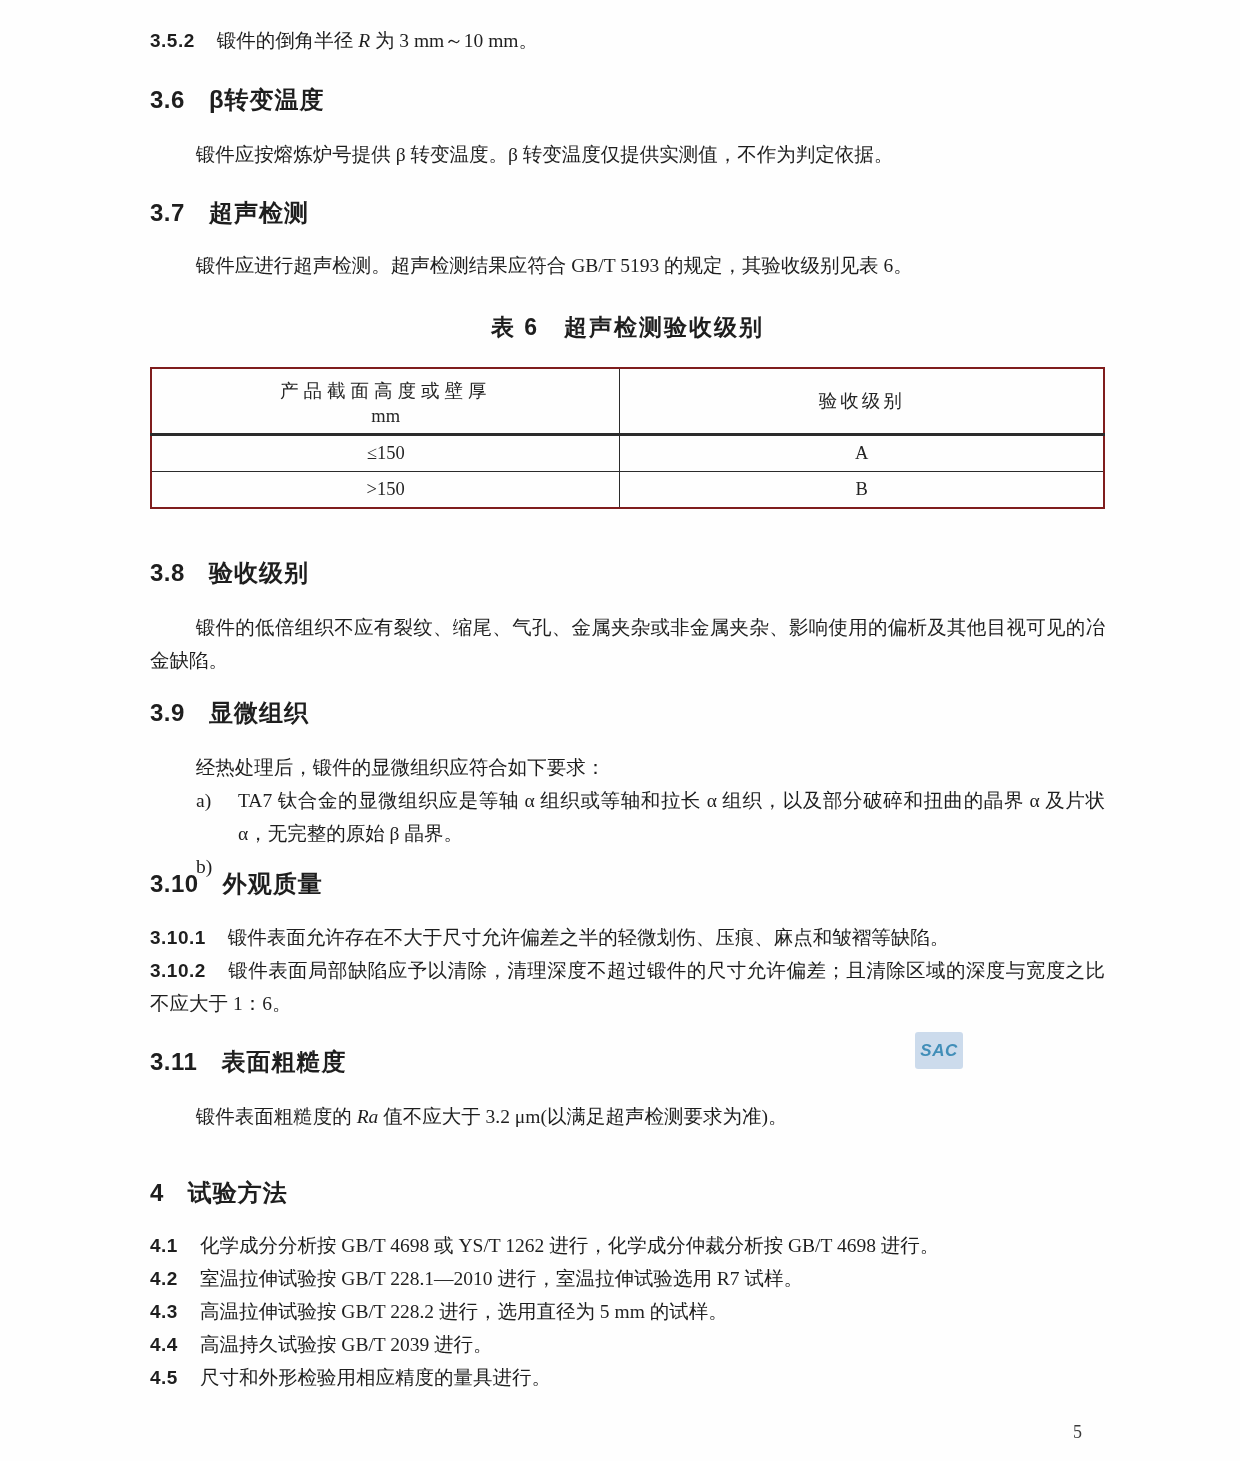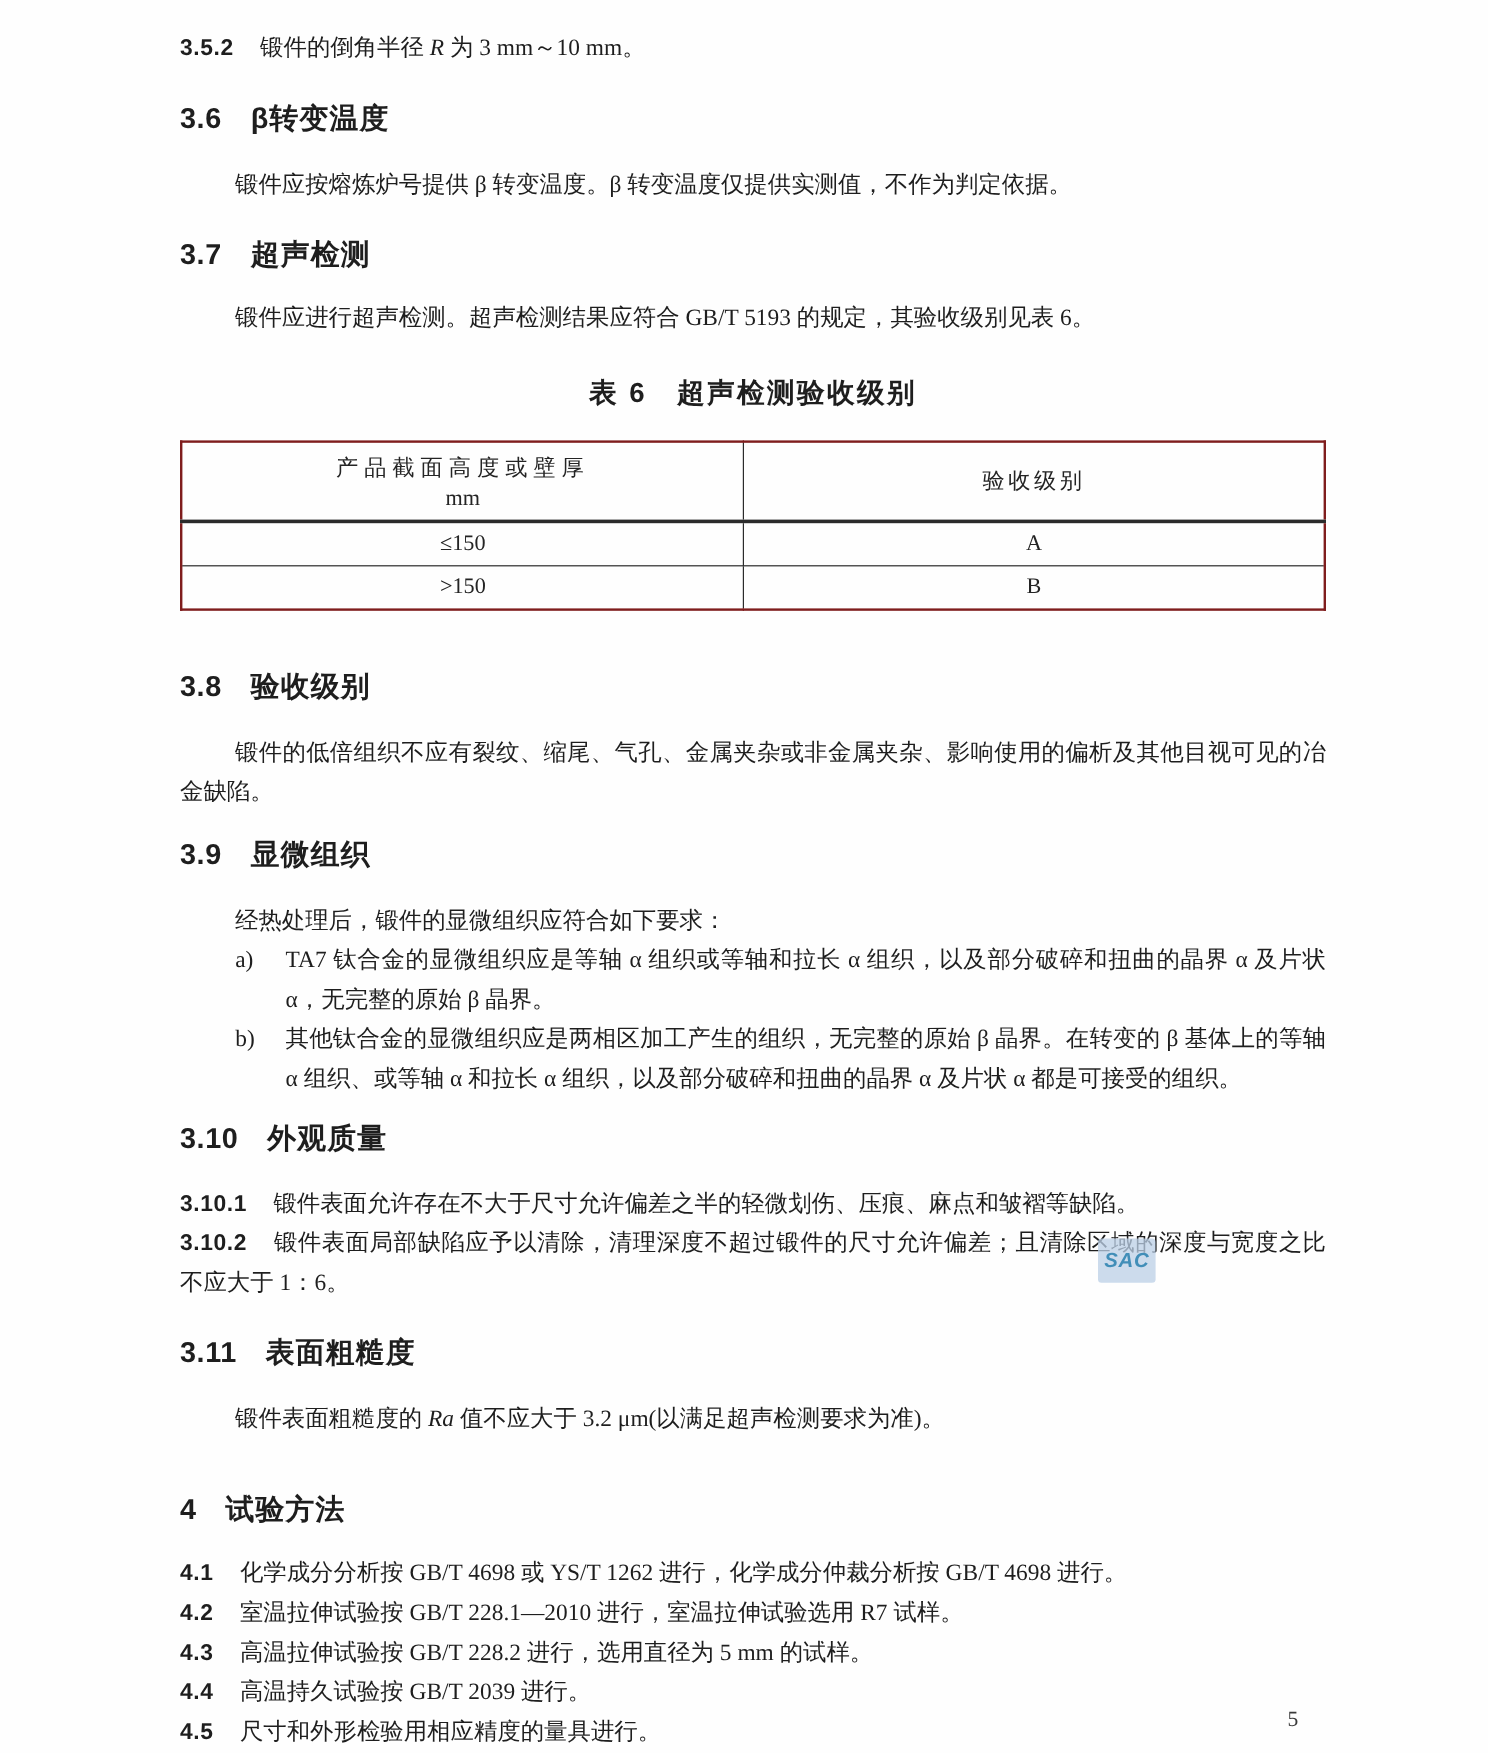--- a/index.html
+++ b/index.html
@@ -172,21 +172,20 @@
     <div class="sec-heading" style="margin-top:24px;">
       <span class="hnum">3.9</span><span class="htitle">显微组织</span>
     </div>
     <p class="para indent mt-para">经热处理后，锻件的显微组织应符合如下要求：</p>
     <div class="hang">
       <span class="marker">a)</span>
       <span>TA7 钛合金的显微组织应是等轴 α 组织或等轴和拉长 α 组织，以及部分破碎和扭曲的晶界 α 及片状 α，无完整的原始 β 晶界。</span>
     </div>
     <div class="hang">
       <span class="marker">b)</span>
-      <span>其他钛合金的显微组织应是两相区加工产生的组织，无完整的原始 β 晶界。在转变的 β 基体上的等轴 α 组织、或等轴 α 和拉长 α 组织，以及部分破碎和扭曲的晶界 α 及片状 α 都是可接受的组织。</span>
     </div>
 
     <div class="sec-heading" style="margin-top:22px;">
       <span class="hnum">3.10</span><span class="htitle">外观质量</span>
     </div>
     <p class="numline" style="margin-top:25px;">
       <span class="num">3.10.1</span><span>锻件表面允许存在不大于尺寸允许偏差之半的轻微划伤、压痕、麻点和皱褶等缺陷。</span>
     </p>
     <p class="numline para" style="margin-top:0;">
       <span class="num">3.10.2</span><span>锻件表面局部缺陷应予以清除，清理深度不超过锻件的尺寸允许偏差；且清除区域的深度与宽度之比不应大于 1：6。</span>

